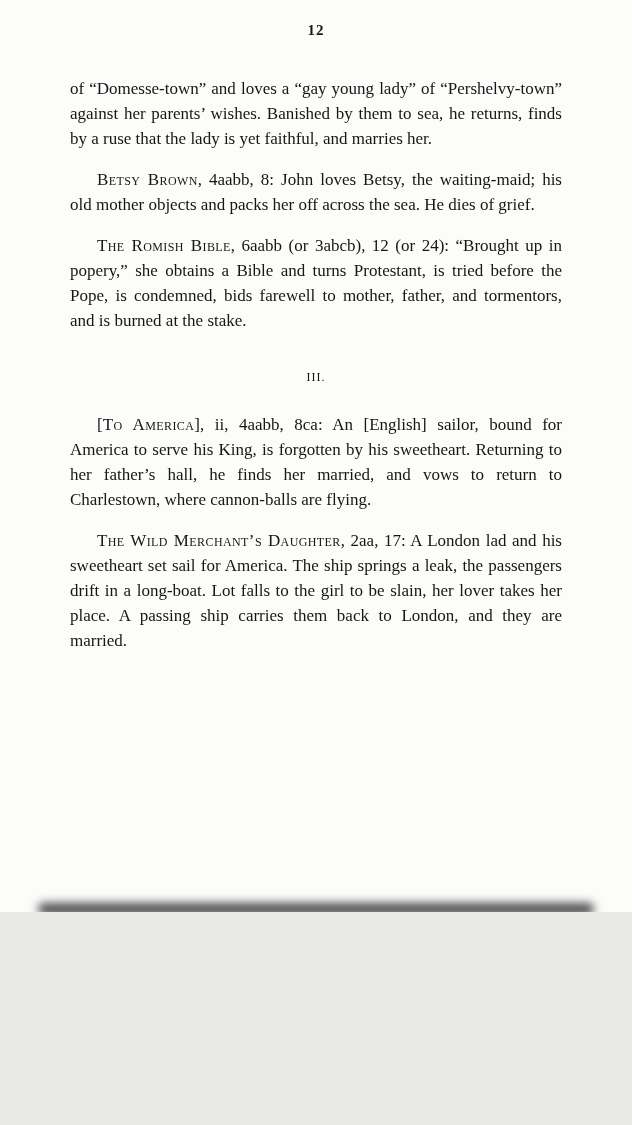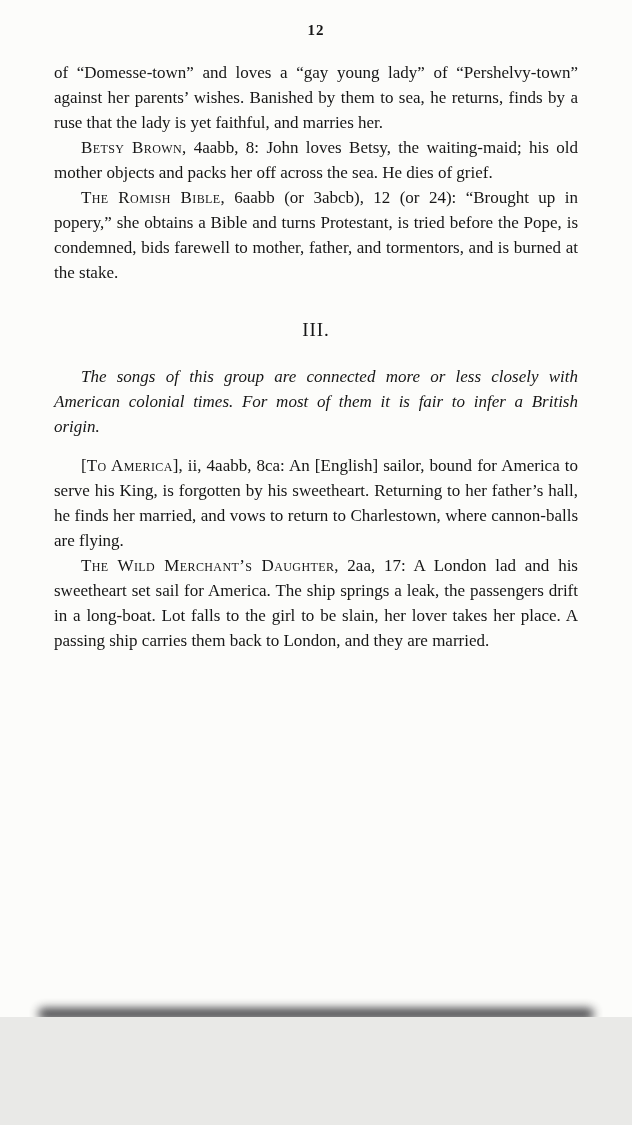--- a/index.html
+++ b/index.html
@@ -1,20 +1,20 @@
 <!DOCTYPE html>
 <html><head>
 <meta charset="utf-8">
 <style>
   html, body { margin: 0; padding: 0; }
   body { background: #e9e9e7; }
   .page {
     position: relative;
     width: 632px;
-    height: 1017px;
+    height: 912px;
     background: #fcfcfa;
     font-family: "Liberation Serif", "DejaVu Serif", serif;
     color: #161616;
     overflow: hidden;
   }
   .page-number {
     position: absolute;
     top: 22px;
     left: 0; right: 0;
     text-align: center;
@@ -24,31 +24,31 @@
   }
   .text-block {
     position: absolute;
     top: 60px;
     left: 54px;
     width: 524px;
     text-align: justify;
     font-size: 17px;
     line-height: 25px;
   }
-  p.para { margin: 0; }
+  p.para { margin: 16px; }
   p.indent { text-indent: 27px; }
   p.italic { font-style: italic; word-spacing: 2px; }
   p.intro { margin-bottom: 14px; }
   .sc { font-variant: small-caps; letter-spacing: 0.4px; }
   .plain { font-variant: normal; }
   .section-heading {
     text-align: center;
     text-indent: 0;
     margin: 32px 0 22px 0;
-    font-size: 19px;
+    font-size: 12px;
     letter-spacing: 1px;
   }
   .scan-shadow {
     position: absolute;
     left: 38px;
     right: 38px;
     bottom: -3px;
     height: 12px;
     background: #2c2c30;
     border-radius: 8px;
@@ -59,18 +59,17 @@
 </head>
 <body>
 
 <div class="page">
   <div class="page-number">12</div>
   <div class="text-block">
       <p class="para"><span class="plain">of “Domesse-town” and loves a “gay young lady” of “Pershelvy-town” against her parents’ wishes. Banished by them to sea, he returns, finds by a ruse that the lady is yet faithful, and marries her.</span></p>
       <p class="para indent"><span class="sc">Betsy Brown</span><span class="plain">, 4aabb, 8: John loves Betsy, the waiting-maid; his old mother objects and packs her off across the sea. He dies of grief.</span></p>
       <p class="para indent"><span class="sc">The Romish Bible</span><span class="plain">, 6aabb (or 3abcb), 12 (or 24): “Brought up in popery,” she obtains a Bible and turns Protestant, is tried before the Pope, is condemned, bids farewell to mother, father, and tormentors, and is burned at the stake.</span></p>
       <div class="section-heading">III.</div>
-      <p class="para indent italic intro"><span class="plain">The songs of this group are connected more or less closely with American colonial times. For most of them it is fair to infer a British origin.</span></p>
       <p class="para indent"><span class="plain">[</span><span class="sc">To America</span><span class="plain">], ii, 4aabb, 8ca: An [English] sailor, bound for America to serve his King, is forgotten by his sweetheart. Returning to her father’s hall, he finds her married, and vows to return to Charlestown, where cannon-balls are flying.</span></p>
       <p class="para indent"><span class="sc">The Wild Merchant’s Daughter</span><span class="plain">, 2aa, 17: A London lad and his sweetheart set sail for America. The ship springs a leak, the passengers drift in a long-boat. Lot falls to the girl to be slain, her lover takes her place. A passing ship carries them back to London, and they are married.</span></p>
     </div>
   <div class="scan-shadow"></div>
 </div>
 
 </body></html>

